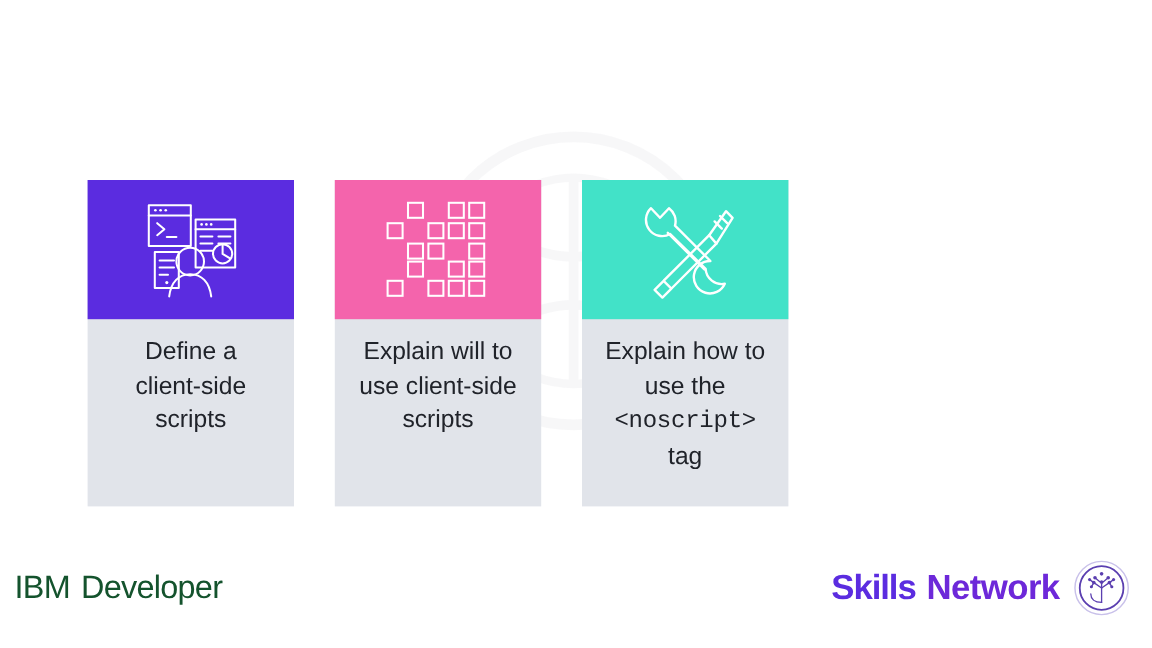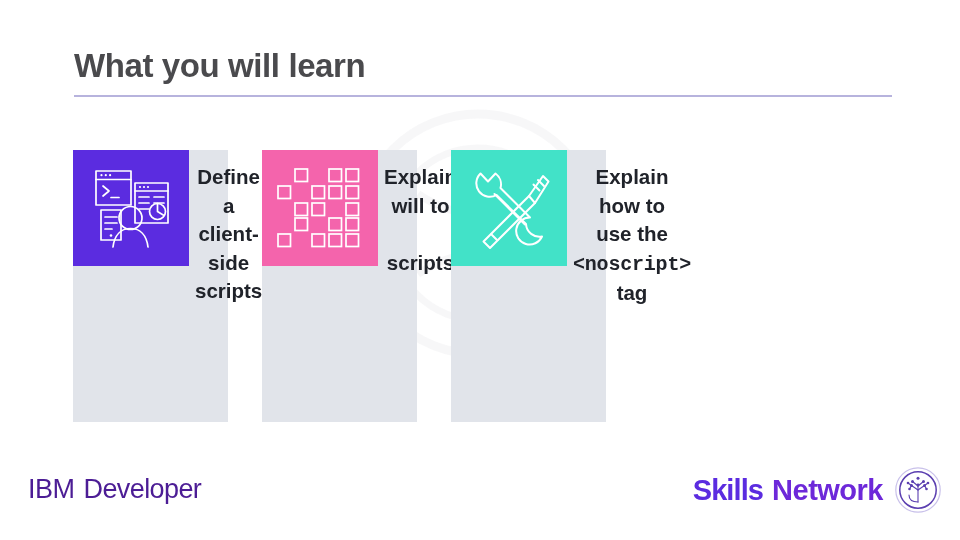--- a/index.html
+++ b/index.html
@@ -64,25 +64,25 @@
   .cards {
     position: absolute;
     left: 73px;
     top: 150px;
     width: 622px;
     height: 272px;
     display: flex;
     gap: 34px;
   }
   .card {
-    width: 155px;
+    width: 172px;
     height: 272px;
     display: flex;
+    flex-direction: column;
     background: #e1e4ea;
-    font-weight: bold;
   }
   .card-header {
     height: 116px;
     flex: 0 0 116px;
     display: flex;
     align-items: center;
     justify-content: center;
   }
   .card-header svg { display: block; }
   .card-body {
@@ -100,25 +100,25 @@
   .card-text .mono {
     font-family: "Liberation Mono", "DejaVu Sans Mono", monospace;
     font-size: 20px;
     letter-spacing: -0.2px;
     margin-top: 28px;
   }
 
   
   .ibm-logo {
     position: absolute;
-    left: 28px;
+    left: 12px;
     top: 474px;
     display: flex;
     align-items: baseline;
-    color: #4c1d95;
+    color: #14532d;
     white-space: nowrap;
   }
   .ibm-mark {
     font-family: "Liberation Sans", sans-serif;
     font-size: 27px;
     font-weight: 500;
     letter-spacing: -0.5px;
   }
   .ibm-word {
     font-family: "Liberation Sans", sans-serif;
@@ -167,24 +167,20 @@
   <div class="watermark">
     <svg width="252" height="252" viewBox="0 0 252 252" aria-hidden="true">
       <circle cx="126" cy="126" r="120" fill="none" stroke="#7a7a8c" stroke-width="9"></circle>
       <circle cx="126" cy="126" r="86" fill="none" stroke="#7a7a8c" stroke-width="7"></circle>
       <path d="M126 40 L126 212" stroke="#7a7a8c" stroke-width="8" fill="none"></path>
       <path d="M66 86 Q126 126 186 86" stroke="#7a7a8c" stroke-width="8" fill="none"></path>
       <path d="M66 166 Q126 126 186 166" stroke="#7a7a8c" stroke-width="8" fill="none"></path>
     </svg>
   </div>
 
-  <div class="title-block">
-    <h1 class="slide-title">What you will learn</h1>
-    <div class="title-rule"></div>
-  </div>
 
   <div class="cards">
 
     <div class="card">
       <div class="card-header" style="background:#5b2ce0">
         <span>
           <svg width="92" height="92" viewBox="0 0 92 92" aria-hidden="true">
             <g fill="none" stroke="#ffffff" stroke-width="1.7" stroke-linejoin="round" stroke-linecap="round">
 
               <rect x="11" y="9" width="35" height="34"></rect>
@@ -256,21 +252,21 @@
               <rect x="36" y="68" width="12.5" height="12.5"></rect>
               <rect x="53" y="68" width="12.5" height="12.5"></rect>
               <rect x="70" y="68" width="12.5" height="12.5"></rect>
             </g>
           </svg>
         </span>
       </div>
       <div class="card-body">
         <div class="card-text">
           <span>Explain will to</span><br>
-          <br>
+          <span>use client-side</span><br>
           <span>scripts</span>
         </div>
       </div>
     </div>
 
     <div class="card">
       <div class="card-header" style="background:#42e2c8">
         <span>
           <svg width="92" height="90" viewBox="0 0 92 90" aria-hidden="true">
             <g fill="none" stroke="#ffffff" stroke-width="2" stroke-linejoin="round" stroke-linecap="round">

